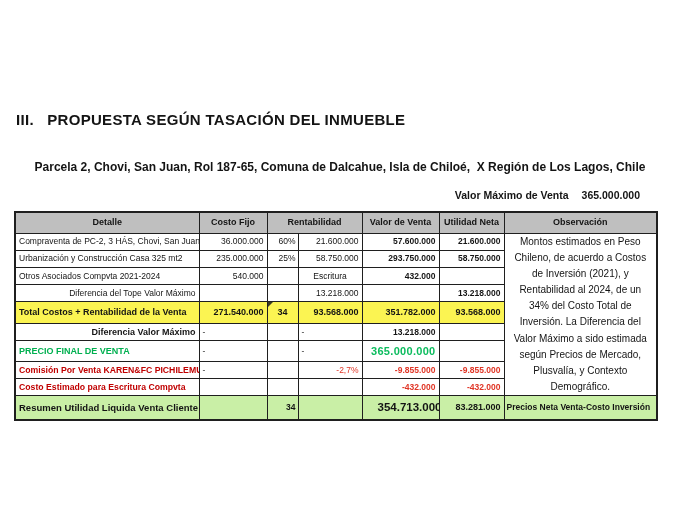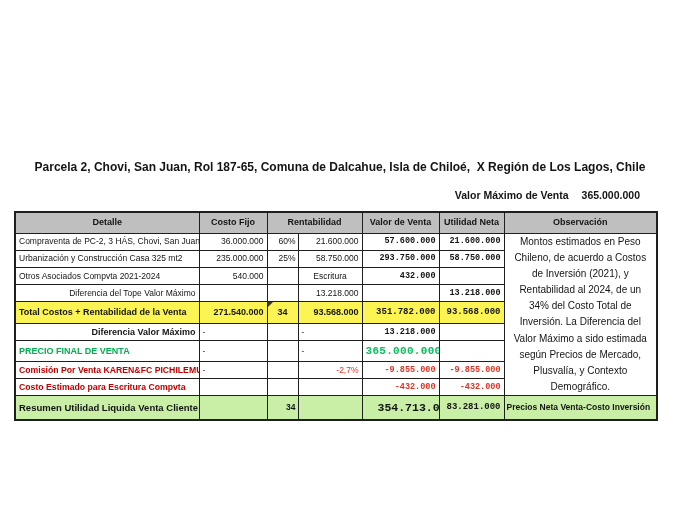--- a/index.html
+++ b/index.html
@@ -35,21 +35,21 @@
   thead tr { height: 21px; }
   thead th { background: #bfbfbf; font-size: 9px; font-weight: bold; text-align: center; border-bottom: 1.6px solid #1f1f1f; }
 
   tbody tr { height: 14px; }
   tr.r-total { height: 18px; padding-left: 36px; }
   tr.r-precio { height: 17px; }
   tr.r-resumen { height: 24px; }
 
   .c-cf, .c-rv, .c-vv, .c-un { text-align: right; }
   .c-pct { text-align: center; padding: 0 2px; }
-  .c-vv, .c-un { font-weight: bold; font-family: Liberation Mono, monospace; }
+  .c-vv, .c-un { font-weight: bold; }
   .ctr { text-align: center; }
   .dashcell { text-align: left; color: #333; }
   .ralign { text-align: right; }
 
   tr.r-total td { background: #fbf452; font-weight: bold; font-size: 9px;
     border-top: 1.6px solid #1f1f1f; border-bottom: 1.6px solid #1f1f1f; }
   tr.r-diff .c-det { text-align: right; font-weight: bold; font-size: 9px; }
   tr.r-precio .c-det { color: #00b050; font-weight: bold; font-size: 9px; }
   tr.r-precio .c-vv { color: #0cbc5e; font-size: 11px; letter-spacing: 0.3px; }
   tr.r-comision .c-det, tr.r-costoesc .c-det { color: #c00000; font-weight: bold; font-size: 8.7px; }
@@ -71,20 +71,21 @@
   .comment-mark {
     position: absolute; left: 0; top: 0; width: 0; height: 0;
     border-top: 5px solid #3a3a22; border-right: 5px solid transparent;
   }
 </style>
 </head>
 <body>
 
 <div class="canvas">
 
+  <div class="doc-title">III.   PROPUESTA SEGÚN TASACIÓN DEL INMUEBLE</div>
 
   <div class="doc-subtitle">Parcela 2, Chovi, San Juan, Rol 187-65, Comuna de Dalcahue, Isla de Chiloé,  X Región de Los Lagos, Chile</div>
 
   <div class="max-sale">
     <span>Valor Máximo de Venta</span>
     <span>365.000.000</span>
   </div>
 
   <div class="table-wrap">
     <table>

